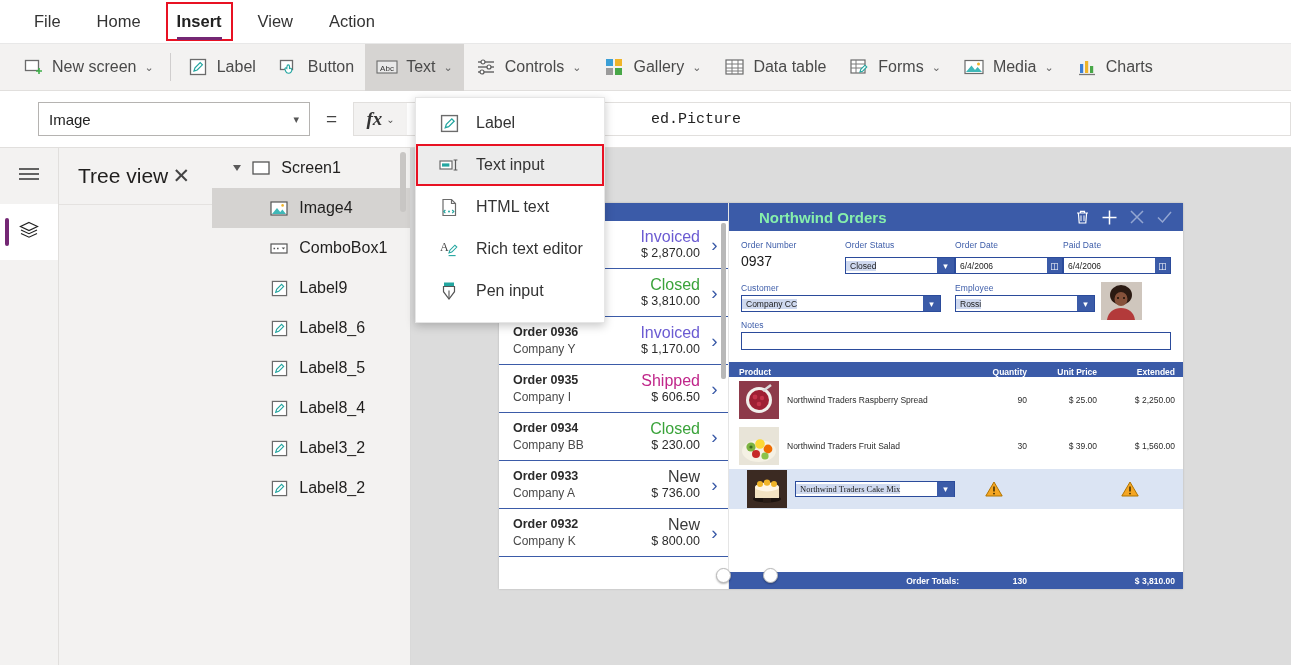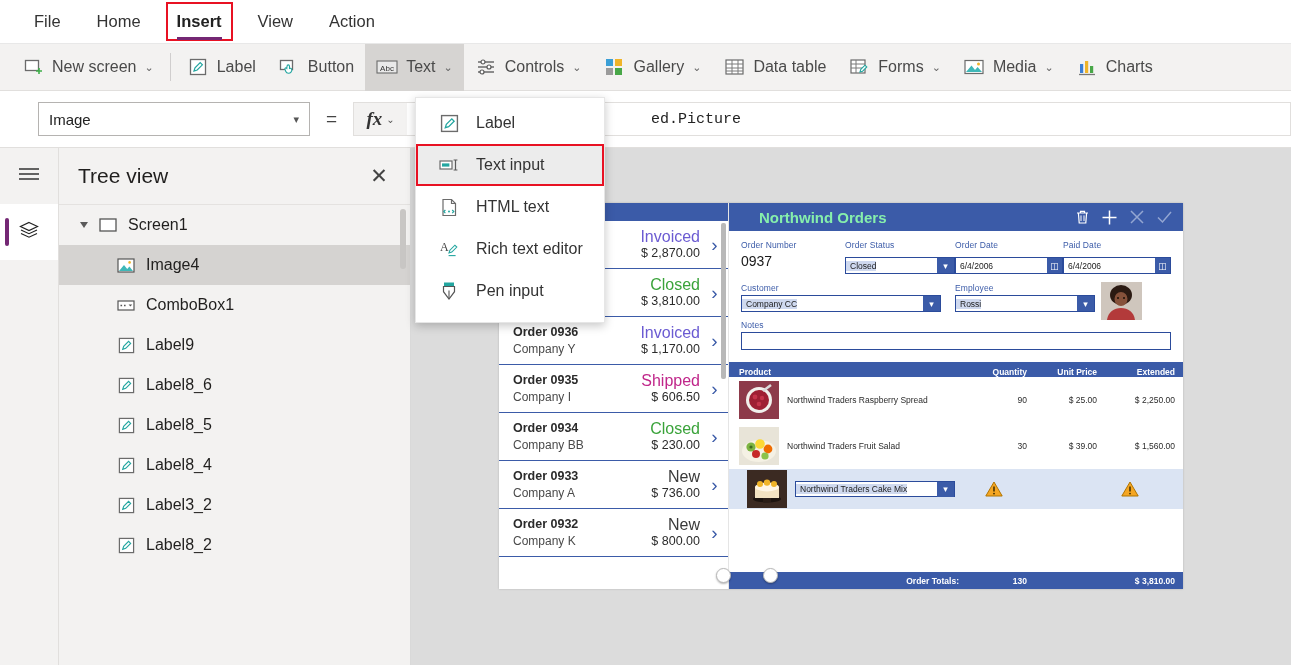--- a/index.html
+++ b/index.html
@@ -89,21 +89,21 @@
   }
   .rail-active-bar {
     position:absolute; left:5px; top:14px; width:4px; height:28px;
     background:#742774; border-radius:2px;
   }
 
   
   .tree {
     position:absolute; top:148px; left:59px; width:352px; height:517px;
     background:#f3f2f1; border-right:1px solid #d9d9d9;
-    display:flex; flex-direction:column;
+    display:flex; 
   }
   .tree-head {
     height:57px; display:flex; align-items:center; padding:0 18px 0 19px;
     justify-content:space-between; border-bottom:1px solid #e4e2e0;
     background:#f3f2f1;
   }
   .tree-title { font-size:21px; color:#201f1e; }
   .tree-close { font-size:21px; color:#444; cursor:pointer;
                 width:26px; text-align:center; }
   .tree-search-wrap { padding:14px 19px 14px 21px; }
@@ -760,21 +760,21 @@
                 <rect width="40" height="38" fill="#3b2a22"></rect>
                 <ellipse cx="20" cy="29" rx="14" ry="3.4" fill="#1d1410"></ellipse>
                 <path d="M8 17h24v11H8z" fill="#f3e2c2"></path>
                 <ellipse cx="20" cy="17" rx="12" ry="4.4" fill="#fff6e6"></ellipse>
                 <circle cx="13" cy="14" r="3" fill="#f0b429"></circle>
                 <circle cx="20" cy="12.6" r="3.2" fill="#f0b429"></circle>
                 <circle cx="27" cy="14" r="3" fill="#f0b429"></circle>
                 <path d="M16 28h8v4h-8z" fill="#2a1d17"></path>
               </svg>
           </span>
-          <span class="combo" style="width:160px; height:16px;">
+          <span class="combo" style="width:160px; height:16px;font-family:Liberation Serif, serif;">
             <span class="combo-txt">Northwind Traders Cake Mix</span>
             <span class="combo-btn">▾</span>
           </span>
           <span class="warn" style="margin-left:30px">
             <svg width="18" height="16" viewBox="0 0 18 16">
                 <path d="M9 1L17.2 15H0.8z" fill="#f5a623" stroke="#b07400" stroke-width="1"></path>
                 <path d="M9 5.5v5" stroke="#3a2a00" stroke-width="1.5"></path>
                 <circle cx="9" cy="12.6" r="0.9" fill="#3a2a00"></circle>
               </svg>
           </span>

